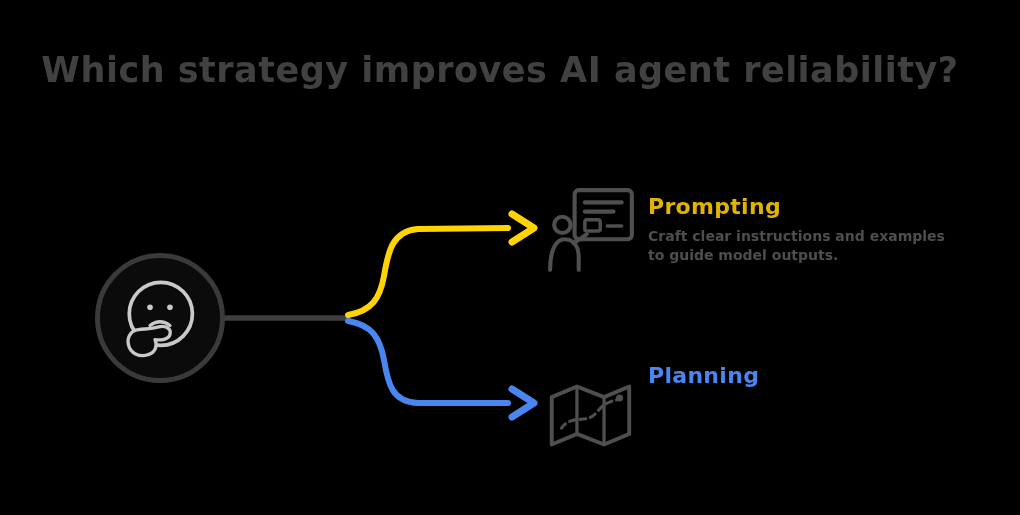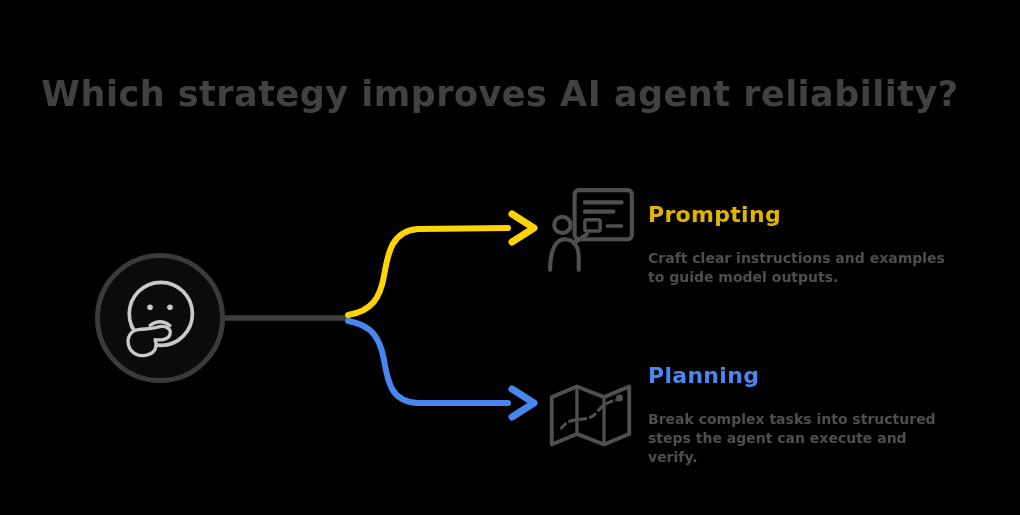--- a/index.html
+++ b/index.html
@@ -9,50 +9,49 @@
     font-family:"DejaVu Sans","Liberation Sans",sans-serif;
     position:relative;overflow:hidden;
   }
   .stage{position:absolute;inset:0;width:1020px;height:515px;}
 
   .title{
     position:absolute;left:0;top:50px;width:1000px;
     text-align:center;
     font-size:35px;font-weight:bold;letter-spacing:.5px;
     color:#414141;
-    margin-top:24px;
   }
 
   .connectors{position:absolute;left:0;top:0;width:1020px;height:515px;}
 
   .thinker-circle{
     position:absolute;left:95px;top:253px;
     width:130px;height:130px;border-radius:50%;
     background:#0b0b0b;
     border:5px solid #3a3a3a;
     box-sizing:border-box;
     display:flex;align-items:center;justify-content:center;
   }
 
   .branch-icon{position:absolute;width:92px;height:92px;}
   .branch-icon.prompting{left:546px;top:184px;}
   .branch-icon.planning{left:544px;top:370px;}
 
   .branch-text{position:absolute;width:320px;}
-  .branch-text.prompting{left:648px;top:202px;}
+  .branch-text.prompting{left:648px;top:194px;}
   .branch-text.planning{left:648px;top:363px;}
 
   .branch-label{
     font-size:22px;font-weight:bold;letter-spacing:.3px;
   }
   .branch-label.prompting{color:#e0b400;}
   .branch-label.planning{color:#4a86f0;}
 
   .branch-desc{
-    margin-top:22px;width:312px;
+    margin-top:8px;width:312px;
     font-size:14px;font-weight:bold;line-height:1.35;
     color:#4e4e4e;
   }
 </style>
 </head>
 <body>
 
 <div class="stage">
 
   <div class="title">Which strategy improves AI agent reliability?</div>
@@ -101,16 +100,15 @@
     <svg width="92" height="92" viewBox="0 0 95 95" xmlns="http://www.w3.org/2000/svg" aria-hidden="true">
       <path d="M8,28 L34,17 L62,28 L88,17 L88,66 L62,77 L34,66 L8,77 Z" stroke="#4f4f4f" stroke-width="4" fill="none" stroke-linejoin="round"></path>
       <path d="M34,17 L34,66" stroke="#4f4f4f" stroke-width="3.4"></path>
       <path d="M62,28 L62,77" stroke="#4f4f4f" stroke-width="3.4"></path>
       <path d="M18,60 C30,44 44,58 56,42 C62,34 70,32 78,30" stroke="#4f4f4f" stroke-width="3.2" fill="none" stroke-dasharray="6 5" stroke-linecap="round"></path>
       <circle cx="78" cy="29" r="3.6" fill="#4f4f4f"></circle>
     </svg>
   </div>
   <div class="branch-text planning">
     <div class="branch-label planning">Planning</div>
-    <div class="branch-desc">Break complex tasks into structured steps the agent can execute and verify.</div>
   </div>
 
 </div>
 
 </body></html>

